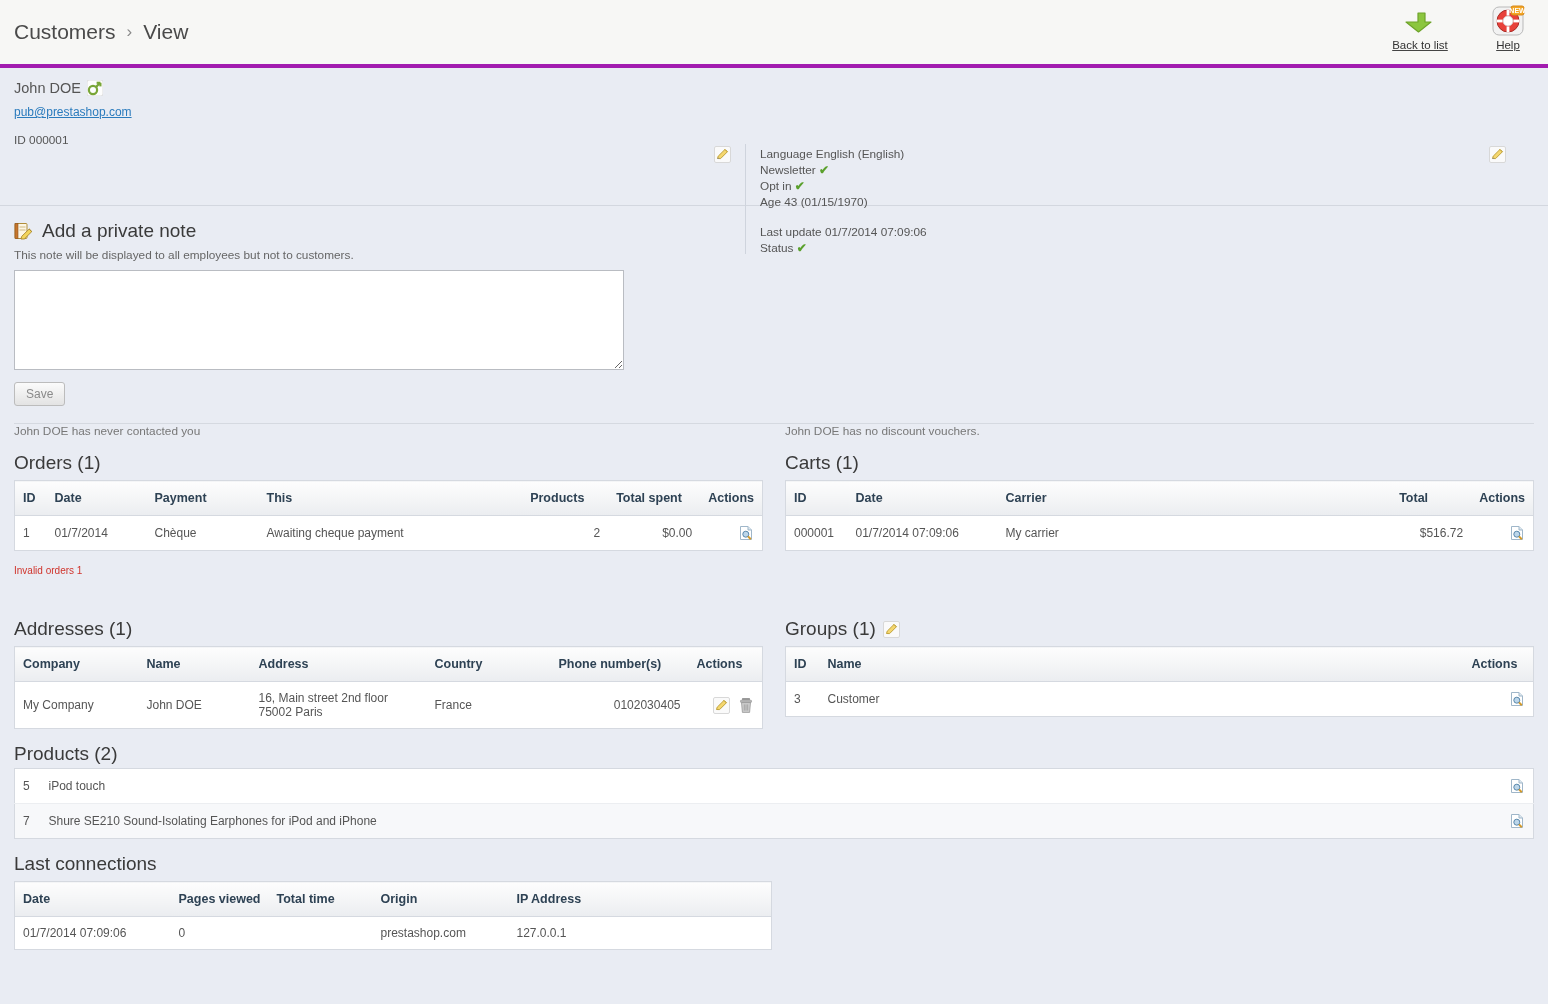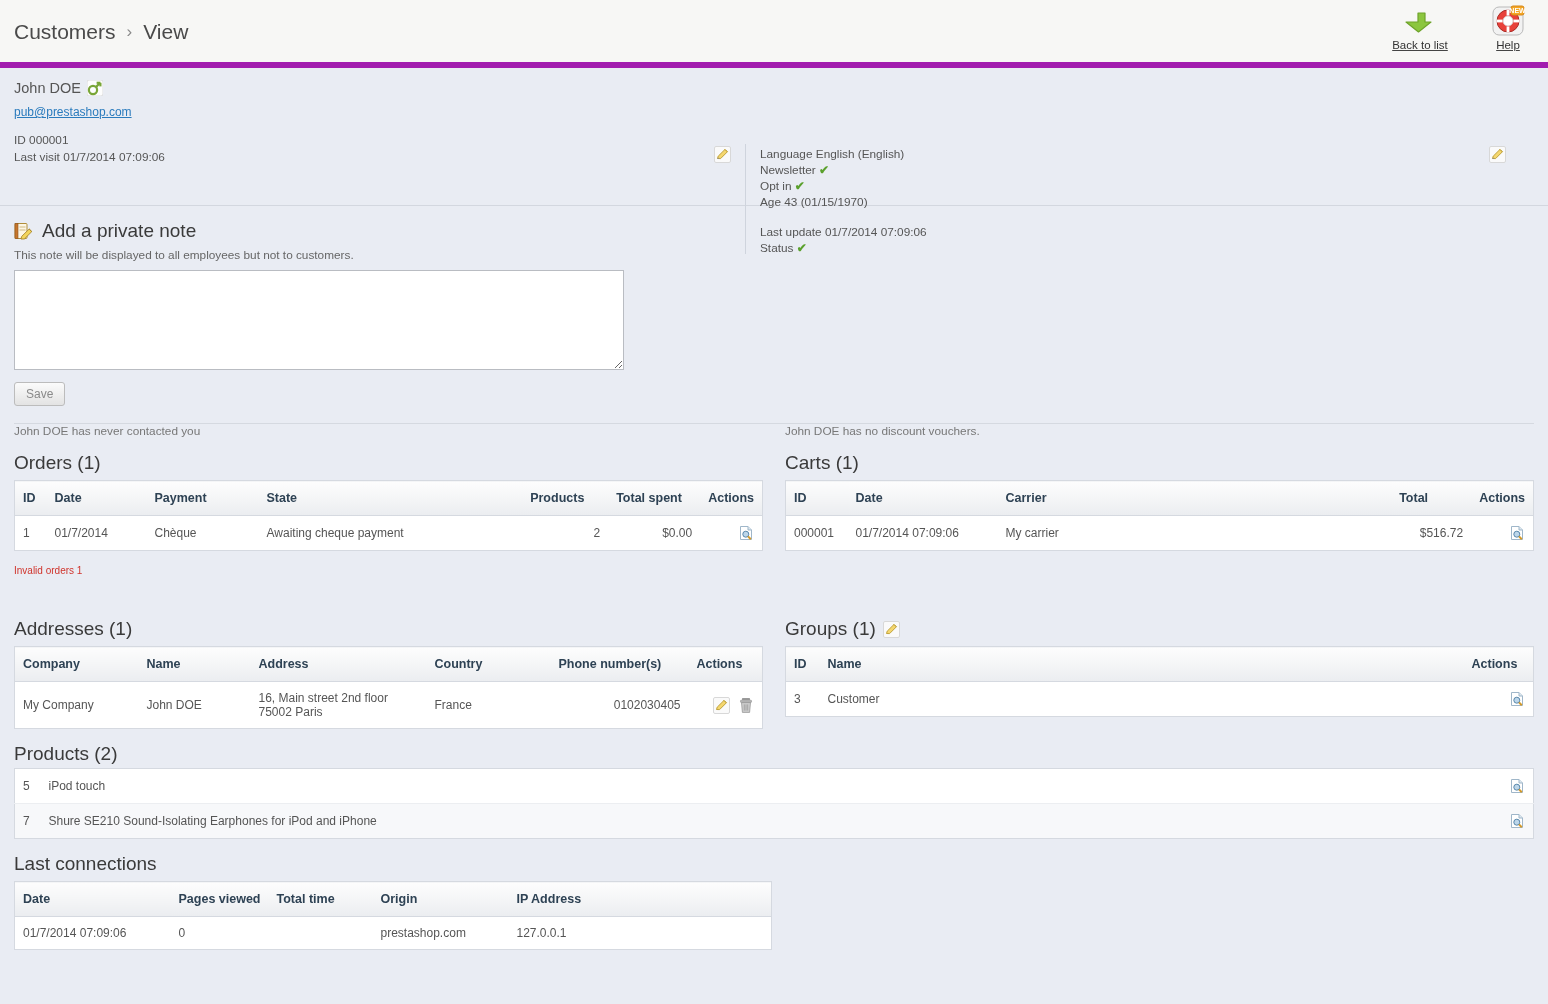--- a/index.html
+++ b/index.html
@@ -11,21 +11,21 @@
     font-size: 12px;
     color: #444;
     overflow: hidden;
   }
 
   
   #topbar {
     position: relative;
     height: 68px;
     background: #f7f7f5;
-    border-bottom: 6px solid #a21caf;
+    border-bottom: 4px solid #a21caf;
   }
   #breadcrumb {
     position: absolute;
     left: 14px; top: 20px;
     font-size: 21px;
     color: #4a4a4a;
     display: flex; align-items: center; gap: 11px;
   }
   #breadcrumb .crumb-sep { color: #8a8a8a; font-size: 17px; }
   #breadcrumb .crumb { color: #4a4a4a; }
@@ -225,21 +225,20 @@
           <line x1="9.6" y1="2.8" x2="13.4" y2="2.8" stroke="#79a637" stroke-width="2.2"></line>
           <line x1="13.4" y1="2.8" x2="13.4" y2="6.4" stroke="#79a637" stroke-width="2.2"></line>
         </svg>
       </span>
     </div>
 
     <span id="cust-email">pub@prestashop.com</span>
 
     <div id="cust-meta">
       <div class="meta-line">ID 000001</div>
-      <div class="meta-line">Last visit 01/7/2014 07:09:06</div>
     </div>
   </div>
 
   <span class="panel-edit" style="left:714px; top:78px;">
     <svg width="17" height="17" viewBox="0 0 17 17">
       <rect x="0.5" y="0.5" width="16" height="16" rx="1.5" fill="#fafafa" stroke="#d8d8d8"></rect>
       <path d="M3.5 12.5 L4.2 10.2 L11 3.4 L13.4 5.8 L6.6 12.6 Z" fill="#f5d76e" stroke="#b99a2d" stroke-width="0.9"></path>
       <path d="M11 3.4 L13.4 5.8" stroke="#b99a2d" stroke-width="0.9"></path>
       <path d="M3.5 12.5 L5.1 12.1" stroke="#8d8d8d" stroke-width="0.9"></path>
     </svg>
@@ -303,21 +302,21 @@
 
     <div class="sec-sub">John DOE has never contacted you</div>
 
     <h2 class="sec">Orders (1)</h2>
     <table class="ps">
       <thead>
         <tr>
           <th style="width:32px">ID</th>
           <th style="width:100px">Date</th>
           <th style="width:112px">Payment</th>
-          <th>State</th>
+          <th>This</th>
           <th class="ta-r" style="width:86px">Products</th>
           <th class="ta-r" style="width:92px">Total spent</th>
           <th class="ta-r" style="width:60px">Actions</th>
         </tr>
       </thead>
       <tbody>
         <tr>
           <td>1</td>
           <td class="nowrap">01/7/2014</td>
           <td>Chèque</td>

